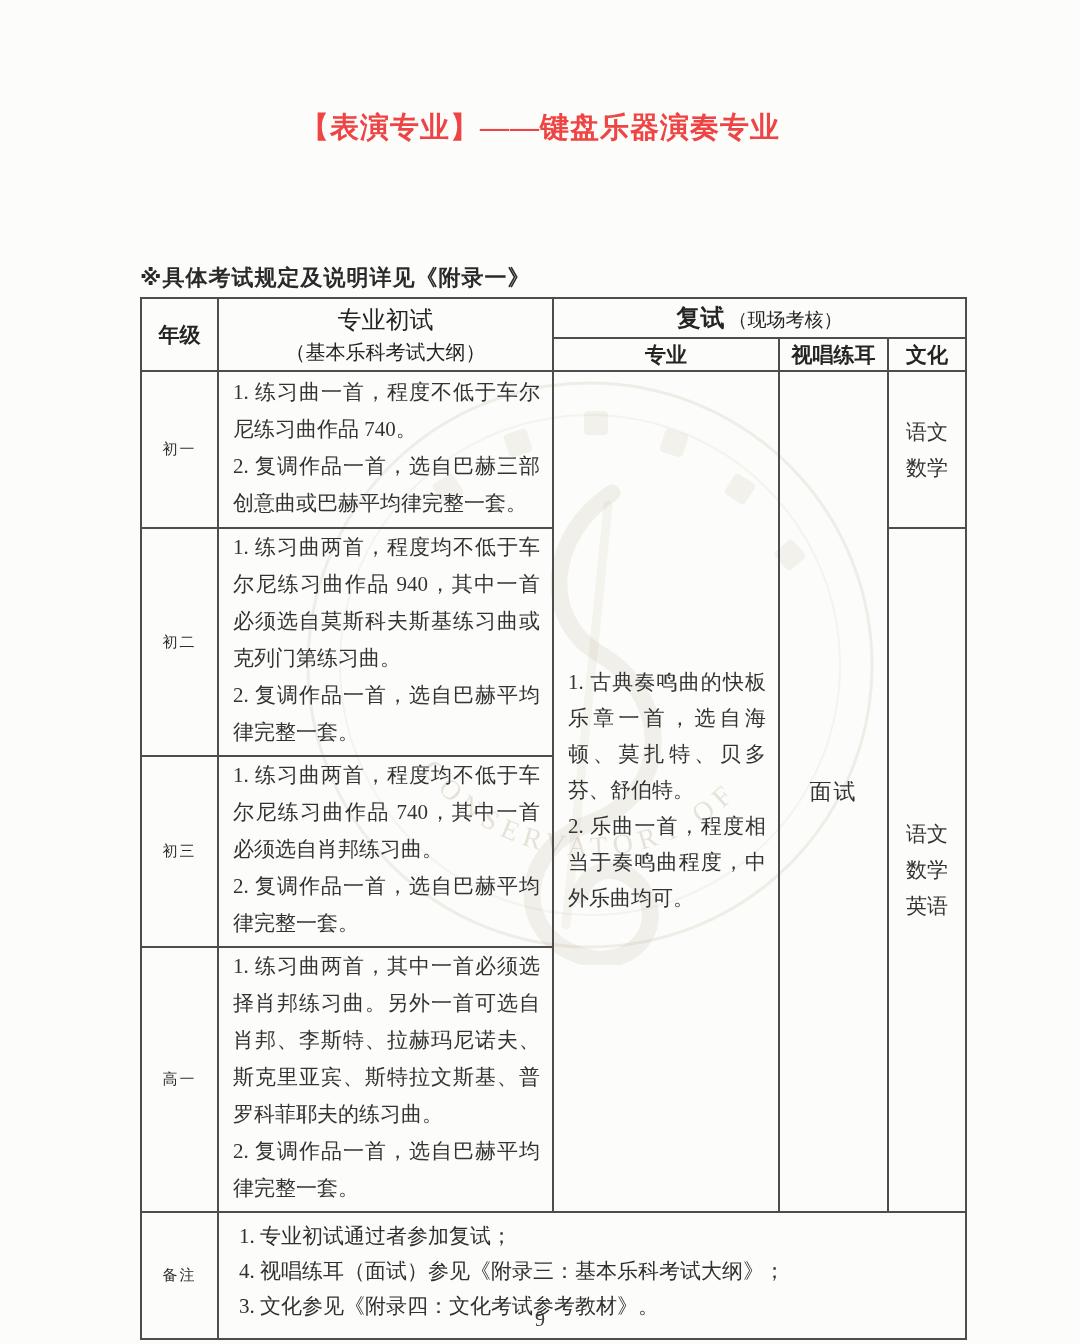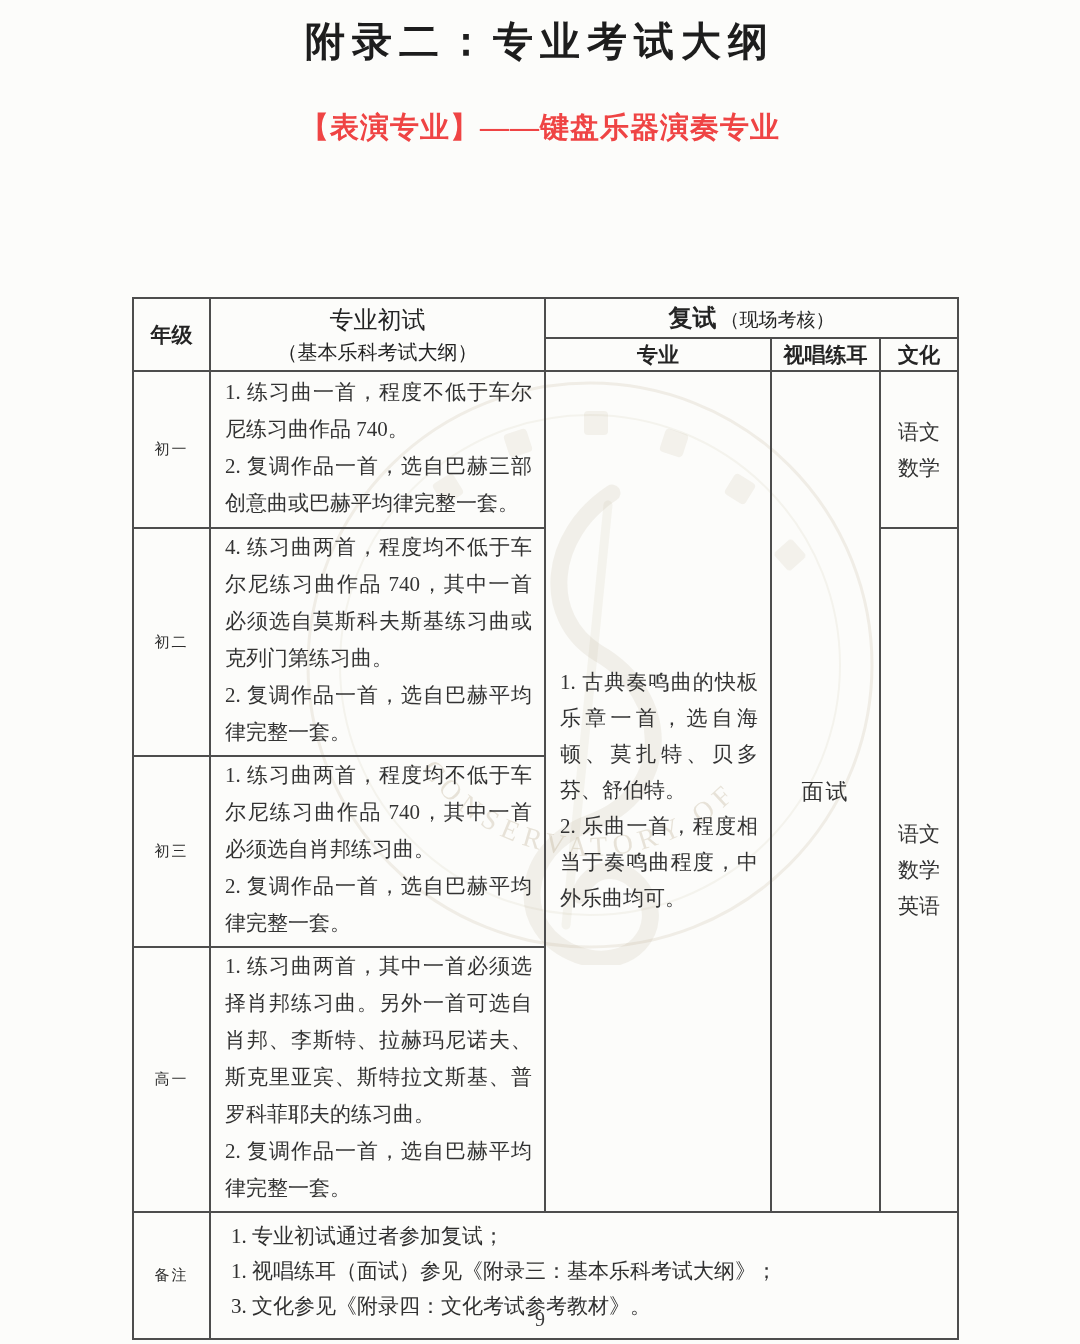--- a/index.html
+++ b/index.html
@@ -39,21 +39,21 @@
 
   
   .watermark {
     position: absolute; left: 290px; top: 365px;
     width: 600px; height: 600px;
     pointer-events: none;
   }
 
   
   table.exam-table {
-    position: absolute; left: 132px; top: 297px;
+    position: absolute; left: 140px; top: 297px;
     width: 825px;
     border-collapse: collapse; table-layout: fixed;
     background: transparent;
   }
   .exam-table td {
     border: 2px solid #4d4d4d;
     vertical-align: middle;
     font-size: 21px;
   }
   .c-grade { width: 77px; }
@@ -122,22 +122,22 @@
         <rect x="372" y="66" width="24" height="24" rx="4" transform="rotate(18 384 78)"></rect>
         <rect x="438" y="112" width="24" height="24" rx="4" transform="rotate(32 450 124)"></rect>
         <rect x="488" y="178" width="24" height="24" rx="4" transform="rotate(48 500 190)"></rect>
       </g>
       <text font-family="Liberation Serif, DejaVu Serif, serif" font-size="28" letter-spacing="7" fill="#b3a384" opacity="0.28">
         <textPath href="#wmArc" startOffset="8%">CONSERVATORY OF</textPath>
       </text>
     </svg>
   </div>
 
-  <h1 class="title">附录二：专业考试大纲</h1>
   <h2 class="subtitle">【表演专业】——键盘乐器演奏专业</h2>
+  <div class="note-line">※具体考试规定及说明详见《附录一》</div>
 
   <table class="exam-table">
     <colgroup>
       <col class="c-grade">
         <col class="c-first">
         <col class="c-major">
         <col class="c-solf">
         <col class="c-cult">
     </colgroup>
 
@@ -174,21 +174,21 @@
       </td>
       <td class="center">
         <div class="cline">语文</div>
         <div class="cline">数学</div>
       </td>
     </tr>
 
     <tr class="r-j2">
       <td class="grade">初二</td>
       <td class="content">
-        <div class="item">4. 练习曲两首，程度均不低于车尔尼练习曲作品 740，其中一首必须选自莫斯科夫斯基练习曲或克列门第练习曲。</div>
+        <div class="item">1. 练习曲两首，程度均不低于车尔尼练习曲作品 940，其中一首必须选自莫斯科夫斯基练习曲或克列门第练习曲。</div>
         <div class="item">2. 复调作品一首，选自巴赫平均律完整一套。</div>
       </td>
       <td class="center" rowspan="3">
         <div class="cline">语文</div>
         <div class="cline">数学</div>
         <div class="cline">英语</div>
       </td>
     </tr>
 
     <tr class="r-j3">
@@ -204,21 +204,21 @@
       <td class="content">
         <div class="item">1. 练习曲两首，其中一首必须选择肖邦练习曲。另外一首可选自肖邦、李斯特、拉赫玛尼诺夫、斯克里亚宾、斯特拉文斯基、普罗科菲耶夫的练习曲。</div>
         <div class="item">2. 复调作品一首，选自巴赫平均律完整一套。</div>
       </td>
     </tr>
 
     <tr class="r-bz">
       <td class="grade">备注</td>
       <td class="remarks" colspan="4">
         <div class="item">1. 专业初试通过者参加复试；</div>
-        <div class="item">1. 视唱练耳（面试）参见《附录三：基本乐科考试大纲》；</div>
+        <div class="item">4. 视唱练耳（面试）参见《附录三：基本乐科考试大纲》；</div>
         <div class="item">3. 文化参见《附录四：文化考试参考教材》。</div>
       </td>
     </tr>
   </tbody>
     </table>
 
   <div class="page-number">9</div>
 
 </div>
 

